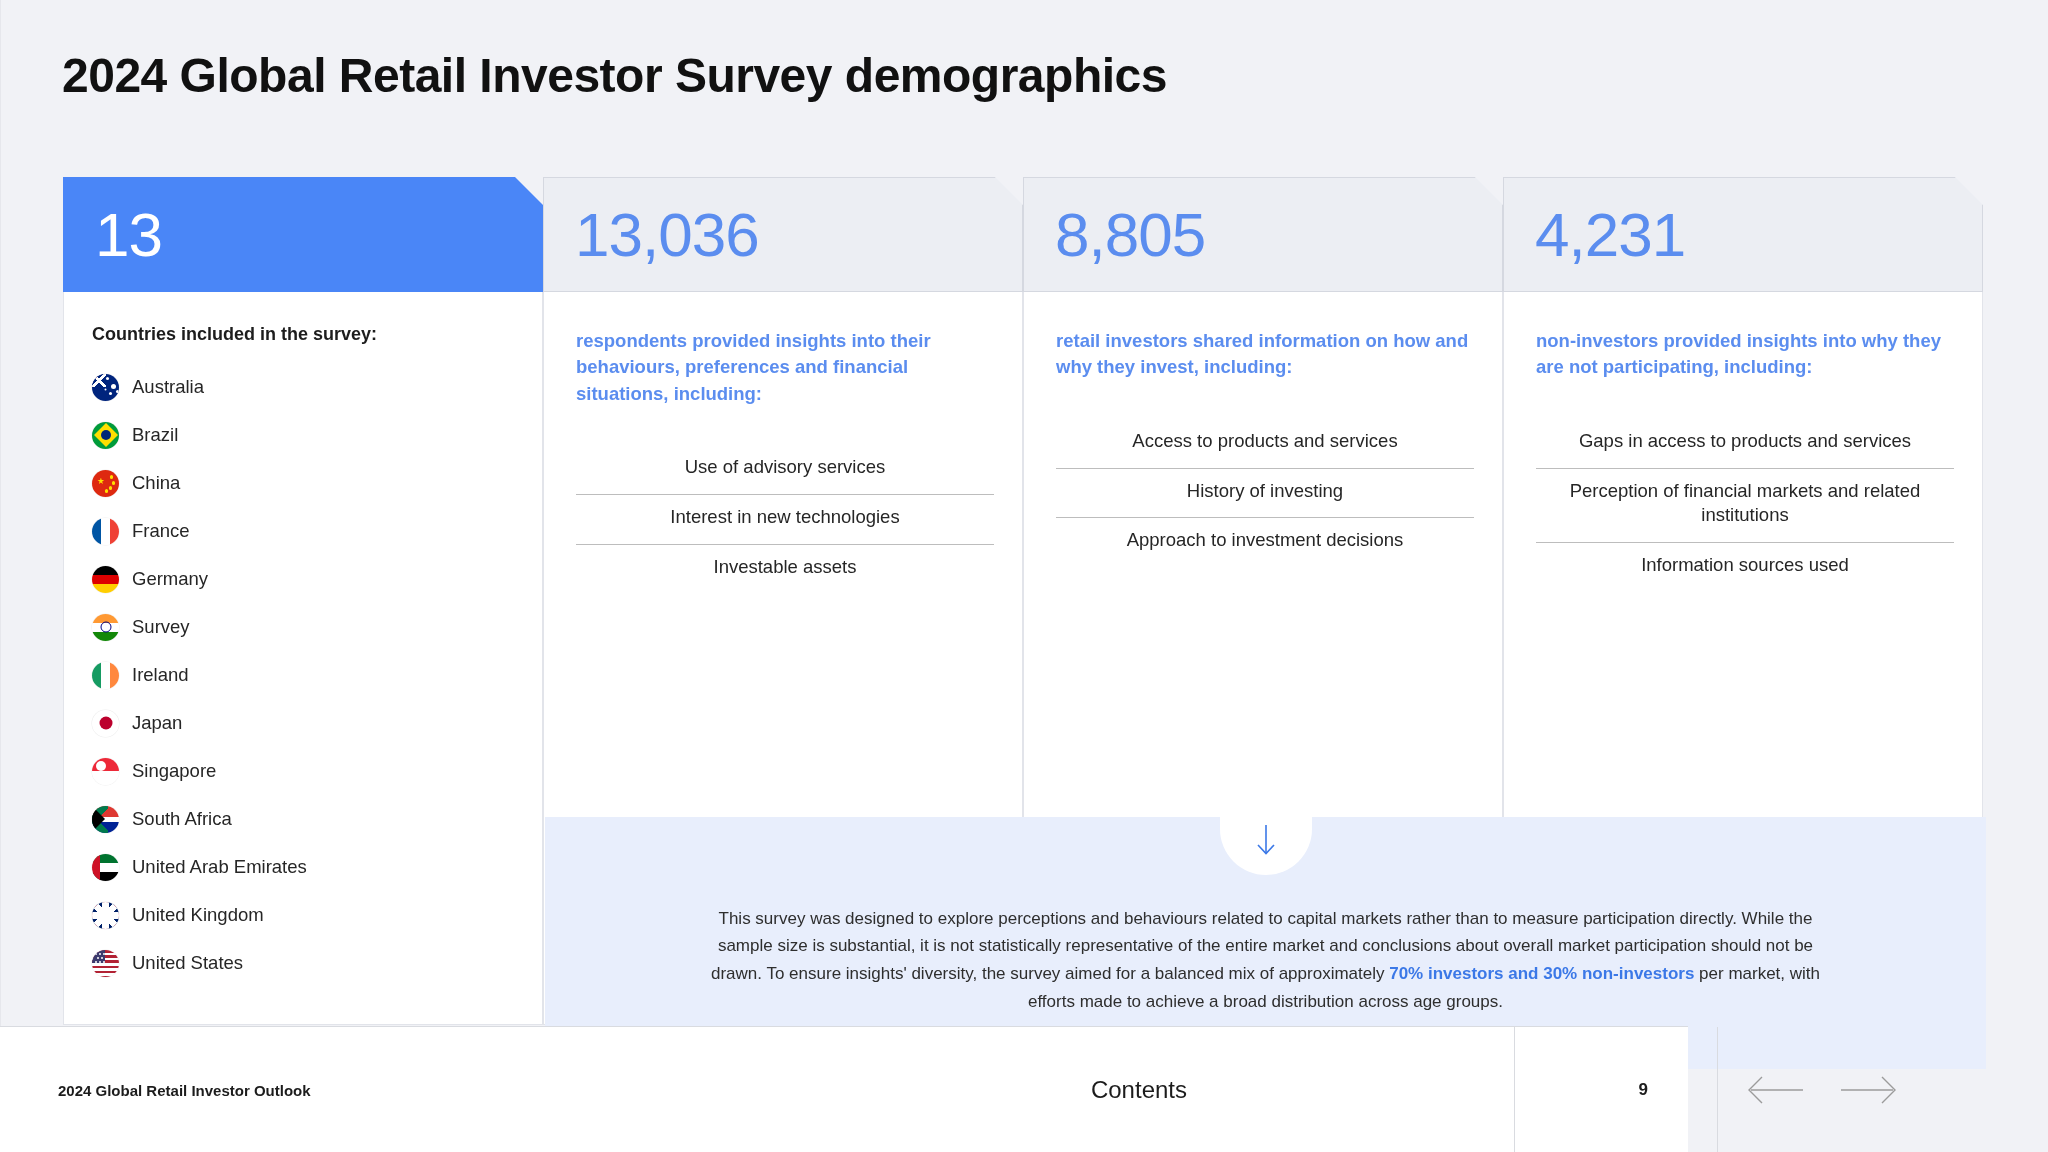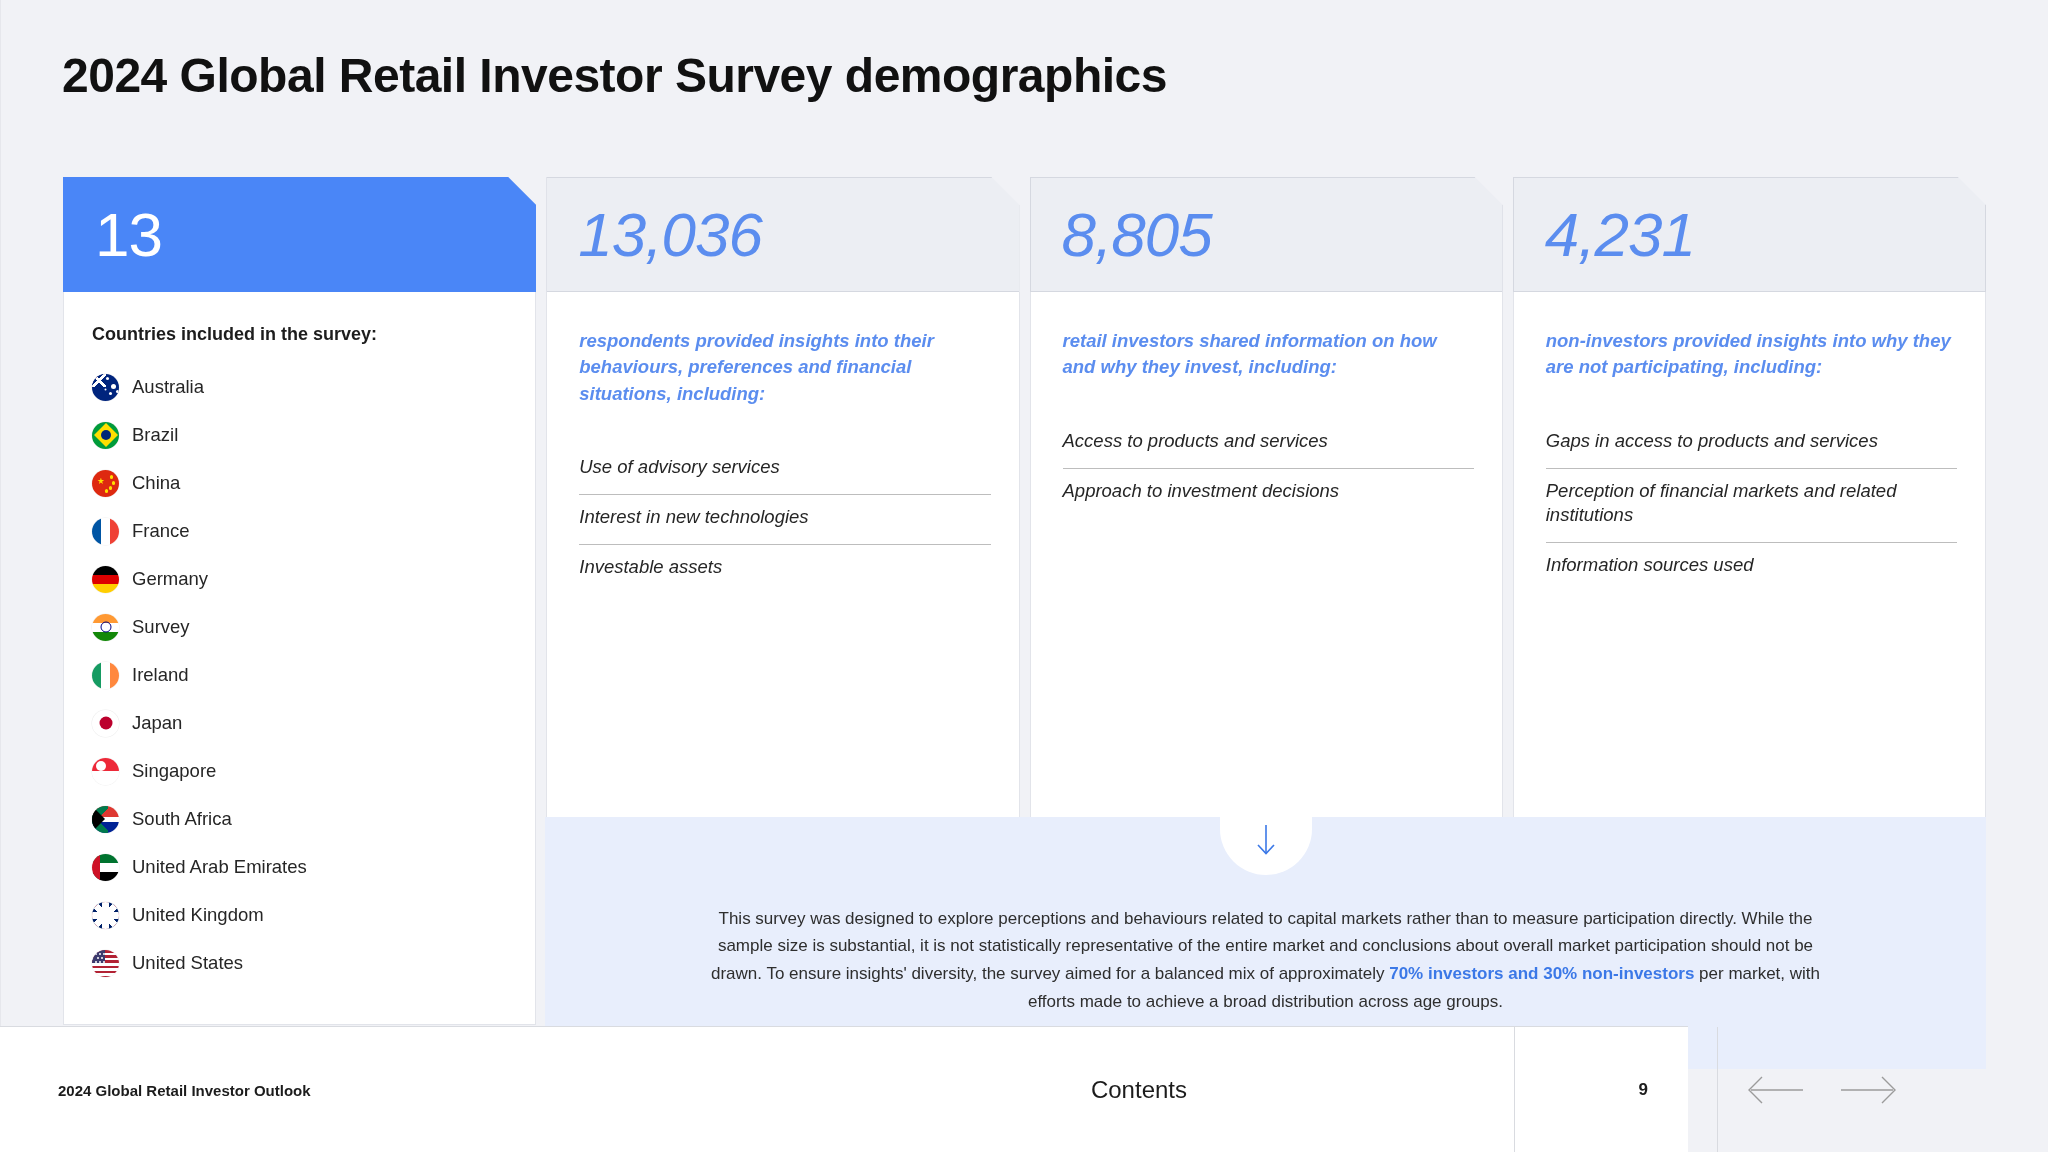--- a/index.html
+++ b/index.html
@@ -29,21 +29,21 @@
     left:63px; top:177px;
     width:1923px; height:848px;
     display:flex;
   }
   .card{
     position:relative;
     width:480px;
     display:flex;
     flex-direction:column;
   }
-  .card + .card{ margin-left:10px;font-style:italic; }
+  .card + .card{ margin-left:0; }
 
   
   .card-head{
     position:relative;
     height:115px;
     display:flex;
     align-items:center;
     padding-left:32px;
     background:#eceef3;
     clip-path: polygon(0 0, calc(100% - 28px) 0, 100% 28px, 100% 100%, 0 100%);
@@ -88,21 +88,21 @@
   }
 
   .card-lead{
     font-size:18.5px;
     font-weight:700;
     color:#5b8def;
     line-height:1.42;
     margin-bottom:48px;
   }
 
-  .item-list{ list-style:none; }
+  .item-list{ list-style:none;text-align:center; }
   .item-list li{
     font-size:18.5px;
     color:#262626;
     line-height:1.35;
     padding:10px 0 14px 0;
     border-top:1px solid #bdbdbd;
   }
   .item-list li:first-child{ border-top:none; padding-top:0; }
 
   
@@ -369,20 +369,21 @@
       </div>
     </div>
     <div class="card">
       <div class="card-head">
         <div class="big">8,805</div>
       </div>
       <div class="card-body">
         <div class="card-lead">retail investors shared information on how and why they invest, including:</div>
         <ul class="item-list">
           <li>Access to products and services</li>
+          <li>History of investing</li>
           <li>Approach to investment decisions</li>
         </ul>
       </div>
     </div>
     <div class="card">
       <div class="card-head">
         <div class="big">4,231</div>
       </div>
       <div class="card-body">
         <div class="card-lead">non-investors provided insights into why they are not participating, including:</div>

